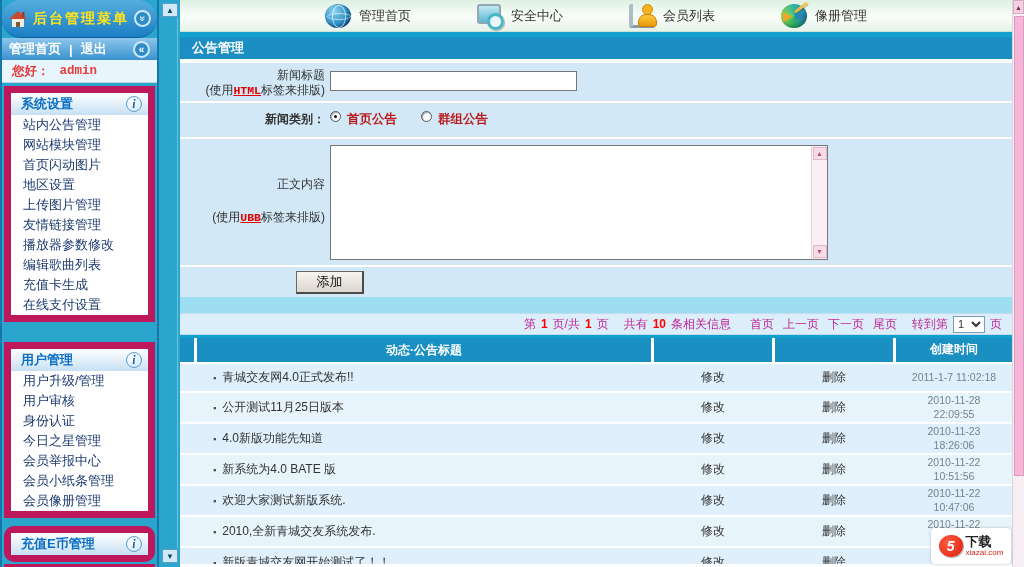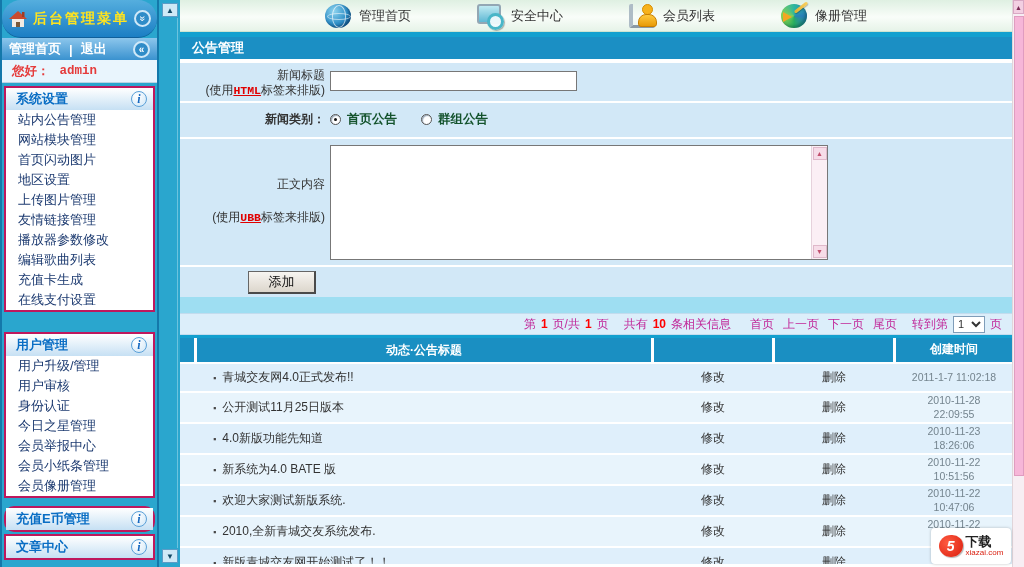--- a/index.html
+++ b/index.html
@@ -10,21 +10,21 @@
   .sidebar{position:absolute;left:0;top:0;width:157px;height:567px;background:#2aa6ce;overflow:hidden;border-left:2px solid #1478aa;}
   .sb-head{height:38px;background:linear-gradient(180deg,#55aede,#1b7ec4);display:flex;align-items:center;padding:0 6px;gap:4px;border-bottom:1px solid #0f5f9a;border-radius:19px;}
   .sb-title{color:#ffe41e;font-weight:bold;font-size:14px;letter-spacing:2px;flex:1;text-align:center;white-space:nowrap;}
   .chev-circle{width:17px;height:17px;border:2px solid #cfe8f8;border-radius:50%;color:#fff;display:flex;align-items:center;justify-content:center;font-size:10px;flex:none;cursor:pointer;background:#2f8cc8;}
   .rot90{transform:rotate(90deg);}
   .sb-bar2{height:22px;background:linear-gradient(180deg,#8cc6ec,#3a92cf);color:#fff;font-weight:bold;font-size:13px;display:flex;align-items:center;padding:0 7px;gap:8px;}
   .sb-bar2 .sp{flex:1;}
   .sb-bar2 .lnk{cursor:pointer;}
   .sb-greet{height:23px;background:#e9f5fd;border-bottom:1px solid #bcd4e4;display:flex;align-items:center;padding-left:10px;gap:10px;font-size:12.5px;color:#e53b3b;font-weight:bold;}
   .sb-greet .uname{font-family:"Liberation Mono","DejaVu Sans Mono",monospace;font-weight:bold;}
-  .panel{margin:3px 2px 0 2px;border:2px solid #be185d;background:#fff;}
+  .panel{margin:3px 2px 0 2px;border:7px solid #be185d;background:#fff;}
   .panel.gap-lg{margin-top:20px;}
   .panel.gap-xl{margin-top:8px;border-radius:10px;}
   .panel.gap-sm{margin-top:2px;}
   .panel-hdr{height:22px;background:linear-gradient(180deg,#ffffff,#c6e0f4);display:flex;align-items:center;padding:0 6px 0 10px;color:#0a6ec4;font-weight:bold;font-size:13px;cursor:pointer;}
   .panel-hdr .sp{flex:1;}
   .i-icon{width:16px;height:16px;border-radius:50%;background:radial-gradient(circle at 35% 30%,#ffffff,#cfe6f7);border:1px solid #5aa0d8;color:#1668c0;font-family:"Liberation Serif","DejaVu Serif",serif;font-style:italic;font-weight:bold;font-size:12px;display:flex;align-items:center;justify-content:center;flex:none;}
   .s-item{height:20px;line-height:20px;padding-left:12px;font-size:13px;color:#1c3a70;cursor:pointer;background:#fff;white-space:nowrap;overflow:hidden;}
   .house-icon{flex:none;width:20px;height:18px;}
 
   
@@ -65,28 +65,28 @@
   .row-title .flabel{padding-top:5px;line-height:15px;}
   .row-cat{height:36px;}
   .row-cat .flabel{line-height:32px;font-weight:bold;}
   .row-content{height:128px;}
   .row-content .flabel{padding-top:38px;line-height:15px;}
   .row-content .flabel .l2{margin-top:18px;}
   .row-btn{height:32px;}
   .tag{color:#e00000;text-decoration:underline;font-weight:bold;font-family:"Liberation Mono","DejaVu Sans Mono",monospace;font-size:11.5px;}
   .txt-input{margin-top:8px;width:247px;height:20px;border:1px solid #777;background:#fff;font-size:12px;padding:0 3px;font-family:inherit;}
   .radio-line{display:flex;align-items:center;height:32px;}
-  .radio-wrap{display:inline-flex;align-items:center;gap:6px;margin-right:24px;font-size:12.5px;font-weight:bold;color:#14532d;cursor:pointer;}
+  .radio-wrap{display:inline-flex;gap:6px;margin-right:24px;font-size:12.5px;font-weight:bold;color:#b91c1c;cursor:pointer;}
   .radio{width:11px;height:11px;border-radius:50%;background:#fff;border:1px solid #555;box-shadow:inset 1px 1px 1px #9ab;position:relative;display:inline-block;}
   .radio.on::after{content:'';position:absolute;inset:3px;border-radius:50%;background:#111;}
   .ta-wrap{position:relative;margin-top:6px;width:498px;height:115px;background:#fff;border:1px solid #777;}
   .ta-input{position:absolute;inset:0 17px 0 0;border:0;resize:none;font-size:12px;font-family:inherit;outline:none;}
   .ta-scroll{position:absolute;top:0;right:0;bottom:0;width:16px;background:#fbeff5;border-left:1px solid #e6d2dc;display:flex;flex-direction:column;justify-content:space-between;align-items:center;padding:1px 0;}
   .ta-btn{width:14px;height:13px;background:#f6dce8;border:1px solid #dfb8ca;color:#c2506e;font-size:7px;display:flex;align-items:center;justify-content:center;cursor:pointer;}
-  .add-btn{display:block;margin:4px 0 0 68px;width:68px;height:23px;background:linear-gradient(180deg,#f7f5f1,#dcd6cc);border:1px solid #666;border-right:2px solid #4a4a4a;border-bottom:2px solid #4a4a4a;font-size:13px;color:#111;font-family:inherit;cursor:pointer;}
+  .add-btn{display:block;margin:4px 0 0 116px;width:68px;height:23px;background:linear-gradient(180deg,#f7f5f1,#dcd6cc);border:1px solid #666;border-right:2px solid #4a4a4a;border-bottom:2px solid #4a4a4a;font-size:13px;color:#111;font-family:inherit;cursor:pointer;}
 
   
   .strip-cyan{height:16px;background:#9edef2;}
   .pager{height:22px;background:#dceefa;border-top:1px solid #c3dcee;border-bottom:1px solid #c3dcee;display:flex;align-items:center;justify-content:flex-end;padding-right:10px;font-size:12px;color:#c02598;gap:5px;white-space:nowrap;}
   .pager .num{color:#f00;font-weight:bold;}
   .pager .plink{cursor:pointer;margin-left:4px;}
   .pager .grp{margin-left:10px;display:flex;gap:5px;align-items:center;}
   .goto-select{width:32px;height:17px;font-size:11px;border:1px solid #7f9db9;background:#fff;color:#333;font-family:inherit;}
   .strip-teal2{height:3px;background:#129fce;}
 

